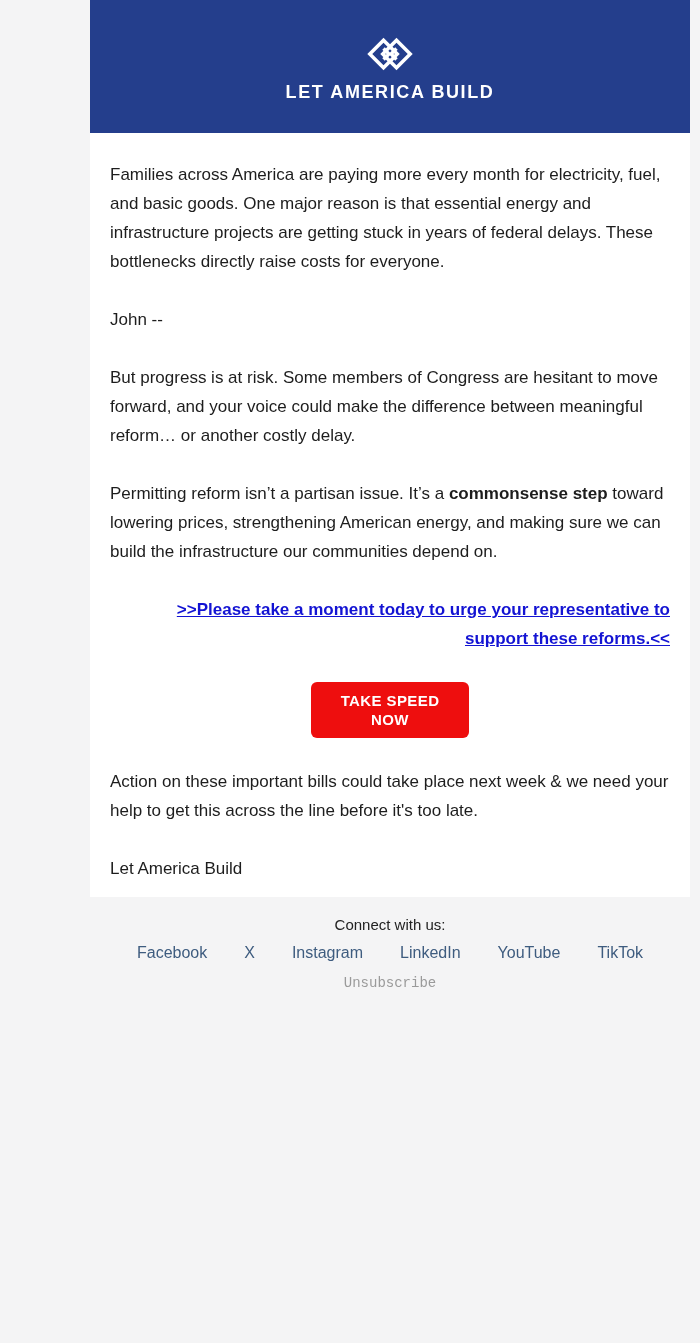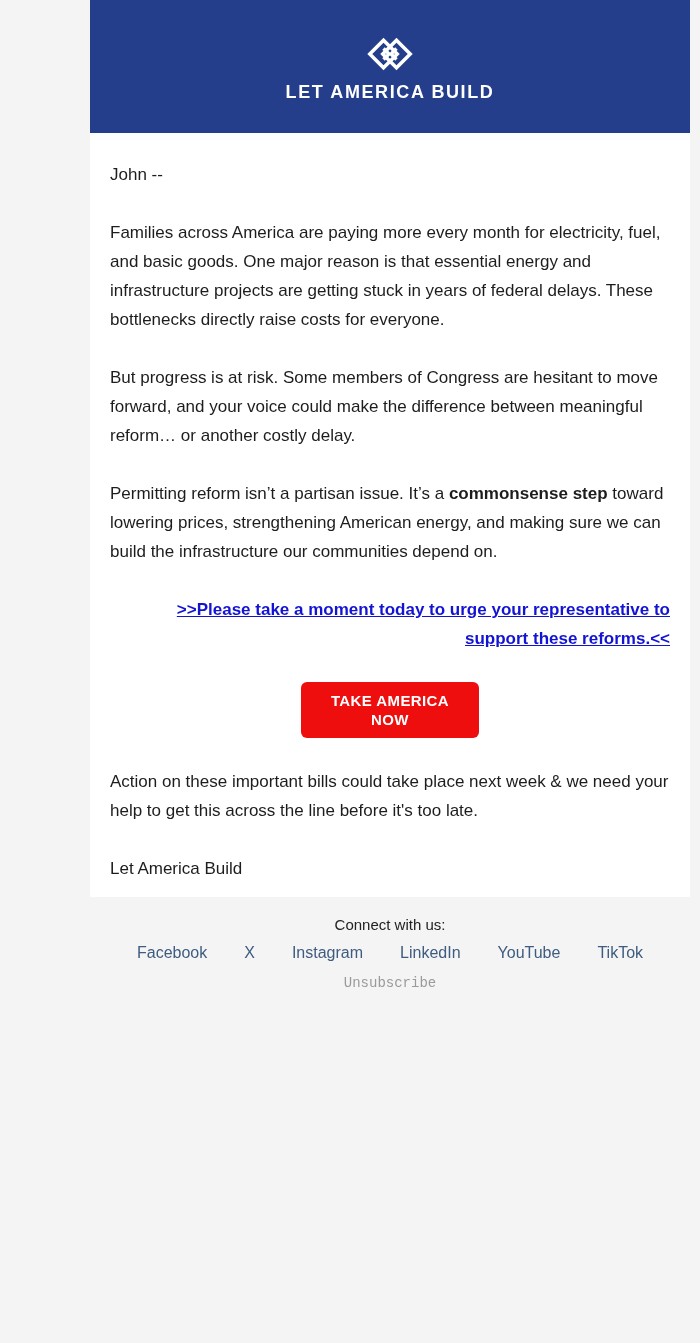--- a/index.html
+++ b/index.html
@@ -131,34 +131,34 @@
           <rect x="-18" y="-18" width="36" height="36" transform="translate(38,40) rotate(45)"></rect>
           <rect x="-18" y="-18" width="36" height="36" transform="translate(62,40) rotate(45)"></rect>
           <path d="M38,30 L48,40 L38,50"></path>
           <path d="M62,50 L52,40 L62,30"></path>
         </g>
       </svg>
       <div class="brand-name">LET AMERICA BUILD</div>
     </div>
 
     <div class="content">
+      <p>Families across America are paying more every month for electricity, fuel, and basic goods. One major reason is that essential energy and infrastructure projects are getting stuck in years of federal delays. These bottlenecks directly raise costs for everyone.</p>
+
       <p>John --</p>
-
-      <p>Families across America are paying more every month for electricity, fuel, and basic goods. One major reason is that essential energy and infrastructure projects are getting stuck in years of federal delays. These bottlenecks directly raise costs for everyone.</p>
 
 
       <p>But progress is at risk. Some members of Congress are hesitant to move forward, and your voice could make the difference between meaningful reform… or another costly delay.</p>
 
       <p><span>Permitting reform isn’t a partisan issue. It’s a </span><strong>commonsense step</strong><span> toward lowering prices, strengthening American energy, and making sure we can build the infrastructure our communities depend on.</span></p>
 
       <p class="cta-link-wrap"><a class="cta-link">&gt;&gt;Please take a moment today to urge your representative to support these reforms.&lt;&lt;</a></p>
 
 
       <div class="btn-row">
-        <button class="action-button"><span class="signoff-line">TAKE AMERICA</span><span class="signoff-line">NOW</span></button>
+        <button class="action-button"><span class="signoff-line">TAKE SPEED</span><span class="signoff-line">NOW</span></button>
       </div>
 
       <p>Action on these important bills could take place next week &amp; we need your help to get this across the line before it's too late.</p>
 
       <p class="signoff">
           <span class="signoff-line">Let America Build</span>
         </p>
     </div>
 
   </div>

